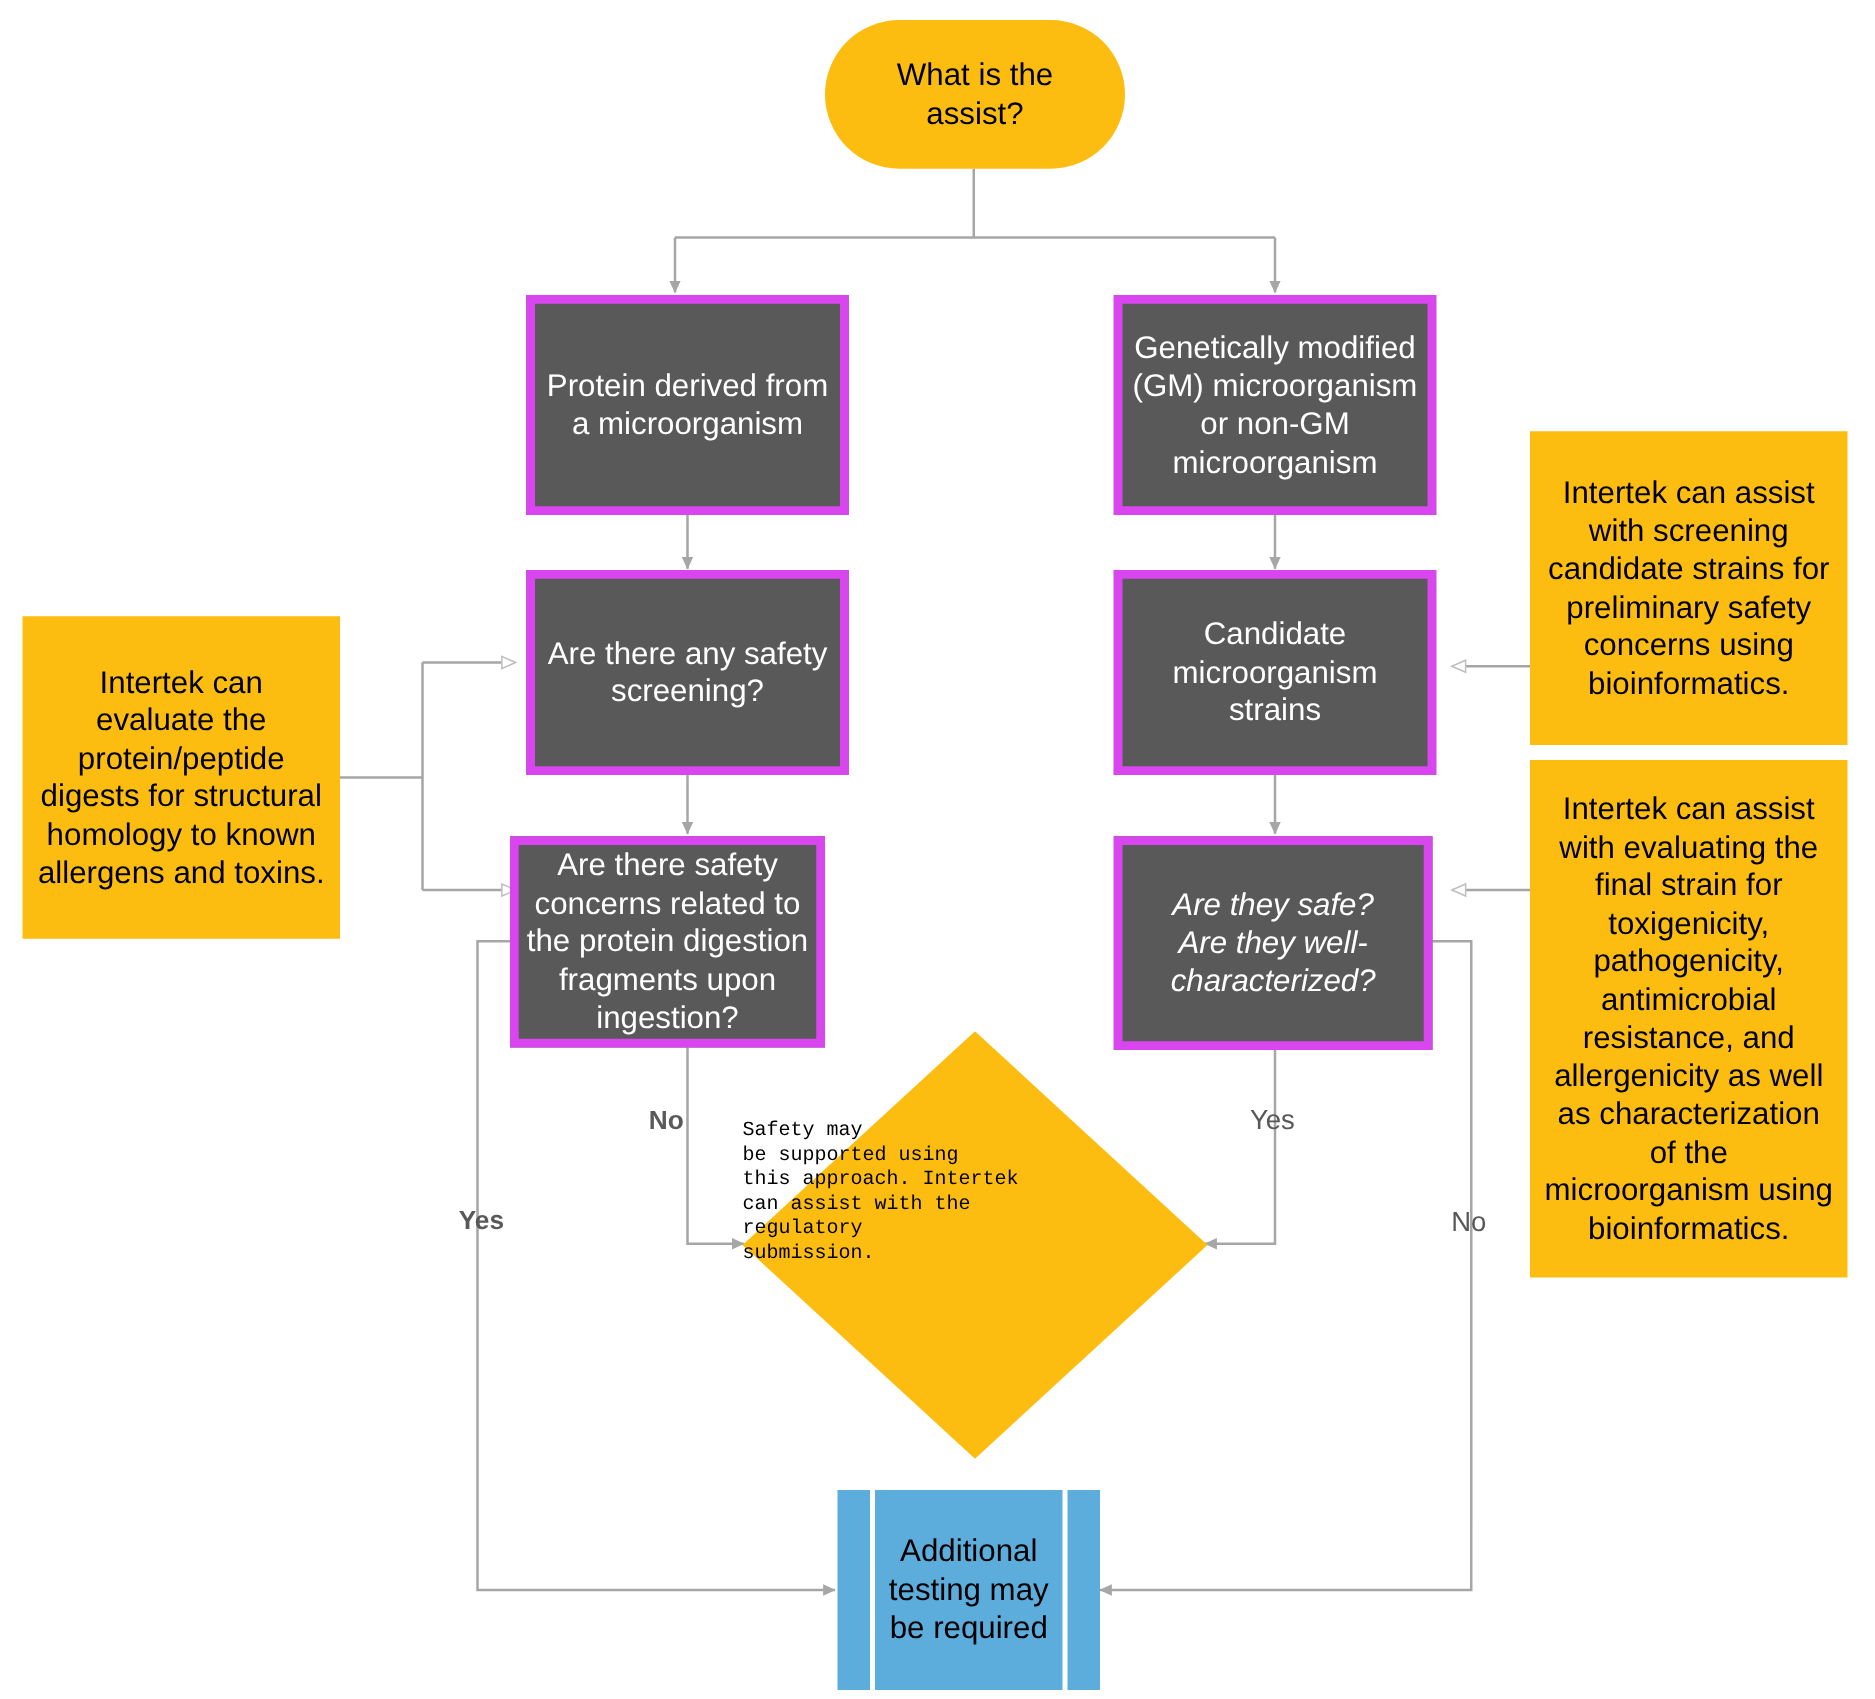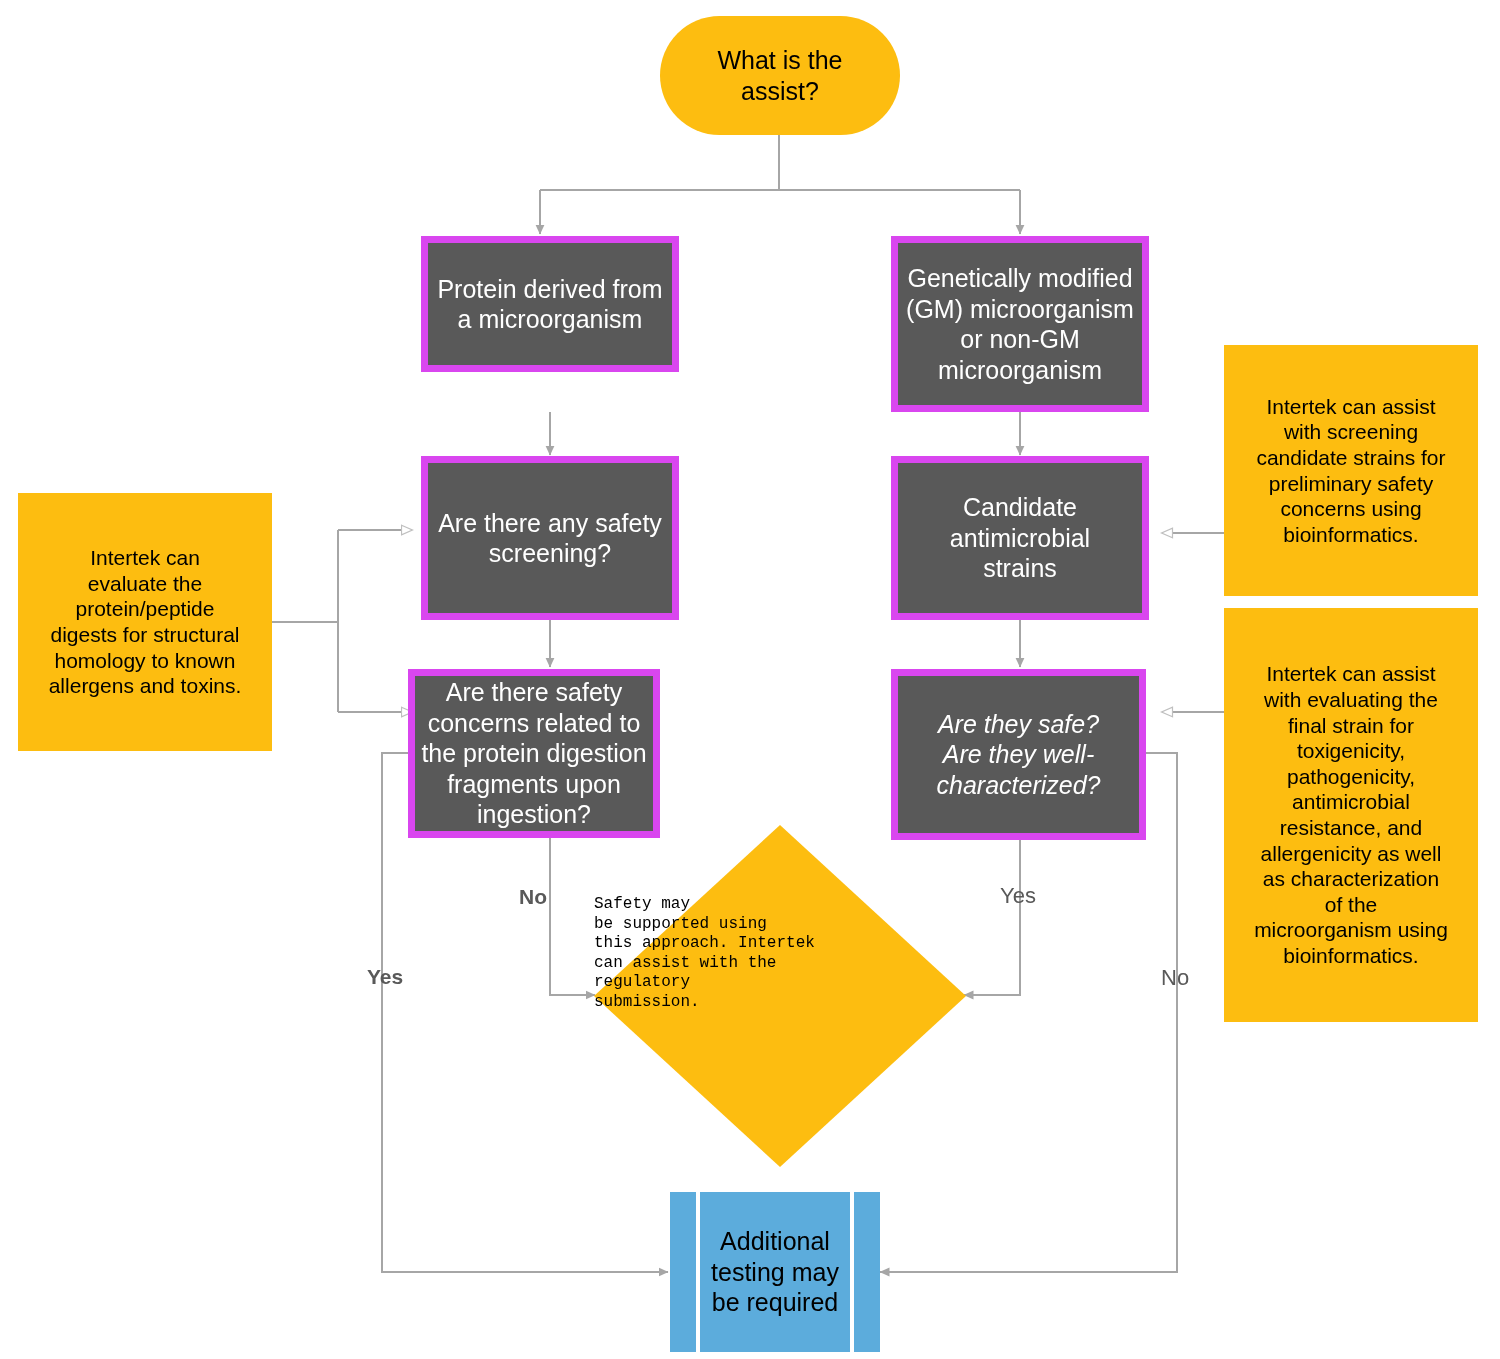--- a/index.html
+++ b/index.html
@@ -50,21 +50,21 @@
   .terminator {
     background: #fdbd10;
     border-radius: 60px;
     color: #000000;
     font-size: 25px;
   }
   
   .note {
     background: #fdbd10;
     color: #000000;
-    font-size: 21px;
+    font-size: 25px;
     padding: 6px 10px;
   }
   
   .predef {
     background: #5CACDC;
     color: #000000;
     font-size: 25px;
   }
   .predef .bar {
     position: absolute;
@@ -154,21 +154,21 @@
       <path d="M1224,533 L1162,533" marker-end="url(#arrowHollow)"></path>
       <path d="M1224,712 L1162,712" marker-end="url(#arrowHollow)"></path>
     </g>
   </svg>
 
   <div class="node terminator" style="left:660px; top:16px; width:240px; height:119px;">
     <span class="txt">What is the
 assist?</span>
   </div>
 
-  <div class="node proc" style="left:421px; top:236px; width:258px; height:136px;">
+  <div class="node proc" style="left:421px; top:236px; width:258px; height:176px;">
     <span class="txt">Protein derived from
 a microorganism</span>
   </div>
 
   <div class="node proc" style="left:891px; top:236px; width:258px; height:176px;">
     <span class="txt">Genetically modified
 (GM) microorganism
 or non-GM
 microorganism</span>
   </div>
@@ -181,21 +181,21 @@
   <div class="node proc" style="left:408px; top:669px; width:252px; height:169px;">
     <span class="txt">Are there safety
 concerns related to
 the protein digestion
 fragments upon
 ingestion?</span>
   </div>
 
   <div class="node proc" style="left:891px; top:456px; width:258px; height:164px;">
     <span class="txt">Candidate
-antimicrobial
+microorganism
 strains</span>
   </div>
 
   <div class="node proc" style="left:891px; top:669px; width:255px; height:171px;font-style:italic;">
     <span class="txt">Are they safe?
 Are they well-
 characterized?</span>
   </div>
 
   <div class="diamond-wrap" style="left:594px; top:825px; width:372px; height:342px;">

